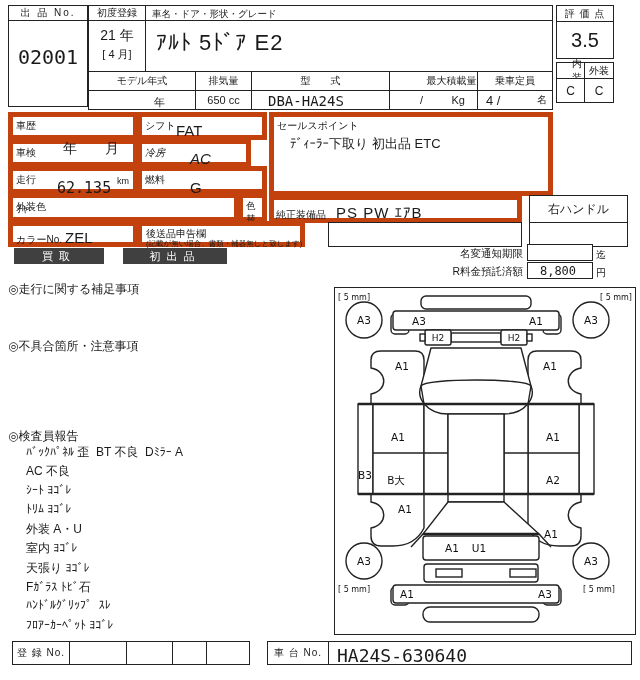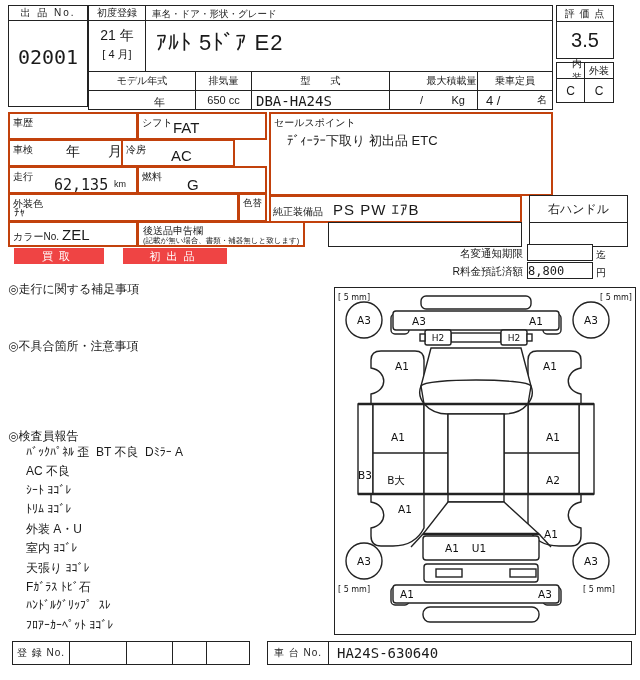--- a/index.html
+++ b/index.html
@@ -7,25 +7,25 @@
     position:relative; width:640px; height:680px; background:#ffffff;
     font-family:"Liberation Sans","DejaVu Sans",sans-serif; color:#1a1a1a;
     overflow:hidden;
   }
   .c { position:absolute; box-sizing:border-box; }
   .bd { border:1px solid #222; background:#fff; }
   .ctr { display:flex; align-items:center; justify-content:center; }
   .lbl { font-size:10px; }
   .mono { font-family:"DejaVu Sans Mono",monospace; }
   .badge {
-    position:absolute; box-sizing:border-box; background:#ef4444; color:#fff;
+    position:absolute; box-sizing:border-box; background:#404040; color:#fff;
     font-size:11px; display:flex; align-items:center; justify-content:center;
     letter-spacing:6px; height:16px;
   }
-  .fieldcell { position:absolute; box-sizing:border-box; border:2px solid #c2410c; background:#fff; }
+  .fieldcell { position:absolute; box-sizing:border-box; border:5px solid #c2410c; background:#fff; }
   .fieldcell .fl { position:absolute; top:2px; left:3px; font-size:10px; white-space:pre; }
   .notetitle { position:absolute; font-size:12px; white-space:pre; }
   .insp-item { font-size:12px; height:19.3px; white-space:pre; }
   svg text { font-family:"DejaVu Sans","Liberation Sans",sans-serif; fill:#111; }
   svg .dlab { font-size:10.5px; }
   svg .dnote { font-size:8px; }
 </style>
 </head>
 <body>
 
@@ -44,21 +44,21 @@
   <div class="c bd" style="left:145px;top:20px;width:408px;height:52px;font-size:22px;letter-spacing:1px;padding:9px 0 0 10px;">ｱﾙﾄ 5ﾄﾞｱ  E2</div>
 
   <div class="c bd ctr lbl" style="left:88px;top:71px;width:108px;height:20px;">モデル年式</div>
   <div class="c bd ctr lbl" style="left:195px;top:71px;width:57px;height:20px;">排気量</div>
   <div class="c bd ctr lbl" style="left:251px;top:71px;width:139px;height:20px;">型　　式</div>
   <div class="c bd ctr lbl" style="left:389px;top:71px;width:89px;height:20px;padding-left:36px;">最大積載量</div>
   <div class="c bd ctr lbl" style="left:477px;top:71px;width:76px;height:20px;">乗車定員</div>
 
   <div class="c bd" style="left:88px;top:90px;width:108px;height:20px;font-size:11px;text-align:right;padding:4px 30px 0 0;">年</div>
   <div class="c bd ctr" style="left:195px;top:90px;width:57px;height:20px;font-size:11px;">650 cc</div>
-  <div class="c bd mono" style="left:251px;top:90px;width:139px;height:20px;font-size:14px;padding:2px 0 0 4px;">DBA-HA24S</div>
+  <div class="c bd mono" style="left:251px;top:90px;width:139px;height:20px;font-size:14px;padding:2px 0 0 16px;">DBA-HA24S</div>
   <div class="c bd" style="left:389px;top:90px;width:89px;height:20px;font-size:11px;display:flex;align-items:center;">
     <span style="margin-left:30px;">/</span>
     <span style="margin-left:auto;margin-right:12px;">Kg</span>
   </div>
   <div class="c bd" style="left:477px;top:90px;width:76px;height:20px;display:flex;align-items:center;">
     <span style="margin-left:8px;font-size:13px;">4 /</span>
     <span style="margin-left:auto;margin-right:5px;font-size:10px;">名</span>
   </div>
 
   <div class="c bd ctr lbl" style="left:556px;top:5px;width:58px;height:17px;letter-spacing:1px;">評 価 点</div>
@@ -72,21 +72,21 @@
     <span class="fl">車歴</span>
   </div>
   <div class="fieldcell" style="left:137px;top:112px;width:130px;height:28px;">
     <span class="fl">シフト</span>
     <span style="position:absolute;left:34px;top:5px;font-size:15px;">FAT</span>
   </div>
   <div class="fieldcell" style="left:8px;top:139px;width:130px;height:28px;">
     <span class="fl">車検</span>
     <span style="position:absolute;right:14px;bottom:4px;font-size:14px;white-space:pre;margin-top:20px;">年　　月</span>
   </div>
-  <div class="fieldcell" style="left:121px;top:139px;width:114px;height:28px;">
+  <div class="fieldcell" style="left:137px;top:139px;width:114px;height:28px;font-style:italic;">
     <span class="fl">冷房</span>
     <span style="position:absolute;left:48px;top:6px;font-size:15px;">AC</span>
   </div>
   <div class="fieldcell" style="left:8px;top:166px;width:130px;height:28px;">
     <span class="fl">走行</span>
     <span class="mono" style="position:absolute;left:44px;top:8px;font-size:15px;">62,135</span>
     <span style="position:absolute;left:104px;bottom:3px;font-size:9px;">km</span>
   </div>
   <div class="fieldcell" style="left:137px;top:166px;width:130px;height:28px;">
     <span class="fl">燃料</span>
@@ -121,21 +121,21 @@
   <div class="c bd" style="left:529px;top:222px;width:99px;height:25px;"></div>
 
   <div class="badge" style="left:14px;top:248px;width:90px;">買取</div>
   <div class="badge" style="left:123px;top:248px;width:104px;">初出品</div>
 
   <div class="c" style="left:410px;top:247px;width:113px;font-size:10.5px;text-align:right;">名変通知期限</div>
   <div class="c bd" style="left:527px;top:244px;width:66px;height:17px;"></div>
   <div class="c" style="left:596px;top:248px;font-size:10px;">迄</div>
 
   <div class="c" style="left:410px;top:265px;width:113px;font-size:10.5px;text-align:right;">R料金預託済額</div>
-  <div class="c bd mono" style="left:527px;top:262px;width:66px;height:17px;font-size:12px;text-align:left;padding:1px 4px 0 0;">8,800</div>
+  <div class="c bd mono" style="left:527px;top:262px;width:66px;height:17px;font-size:12px;text-align:center;padding:1px 4px 0 0;">8,800</div>
   <div class="c" style="left:596px;top:266px;font-size:10px;">円</div>
 
   <div class="notetitle" style="left:8px;top:281px;">◎走行に関する補足事項</div>
   <div class="notetitle" style="left:8px;top:338px;">◎不具合箇所・注意事項</div>
   <div class="notetitle" style="left:8px;top:428px;">◎検査員報告</div>
   <div class="c" style="left:26px;top:444px;width:300px;">
     <div class="insp-item">ﾊﾞｯｸﾊﾟﾈﾙ 歪  BT 不良  Dﾐﾗｰ A</div>
     <div class="insp-item">AC 不良</div>
     <div class="insp-item">ｼｰﾄ ﾖｺﾞﾚ</div>
     <div class="insp-item">ﾄﾘﾑ ﾖｺﾞﾚ</div>
@@ -147,21 +147,21 @@
     <div class="insp-item">ﾌﾛｱｰｶｰﾍﾟｯﾄ ﾖｺﾞﾚ</div>
   </div>
 
   <div class="c bd ctr" style="left:12px;top:641px;width:58px;height:24px;font-size:10px;letter-spacing:1px;">登 録 No.</div>
   <div class="c bd" style="left:69px;top:641px;width:58px;height:24px;"></div>
   <div class="c bd" style="left:126px;top:641px;width:47px;height:24px;"></div>
   <div class="c bd" style="left:172px;top:641px;width:35px;height:24px;"></div>
   <div class="c bd" style="left:206px;top:641px;width:44px;height:24px;"></div>
 
   <div class="c bd ctr" style="left:267px;top:641px;width:62px;height:24px;font-size:10px;letter-spacing:1px;">車 台 No.</div>
-  <div class="c bd mono" style="left:328px;top:641px;width:304px;height:24px;font-size:14px;padding:3px 0 0 8px;">HA24S-630640</div>
+  <div class="c bd mono" style="left:328px;top:641px;width:304px;height:24px;font-size:18px;padding:3px 0 0 8px;">HA24S-630640</div>
 
   <div class="c bd" style="left:334px;top:287px;width:302px;height:348px;">
     <svg width="300" height="346" viewBox="0 0 300 346">
       <g fill="#fff" stroke="#222" stroke-width="1.4">
 
         <rect x="23" y="116" width="15" height="90"></rect>
         <rect x="244" y="116" width="15" height="90"></rect>
         <rect x="38" y="116" width="51" height="90"></rect>
         <rect x="193" y="116" width="51" height="90"></rect>
         <rect x="89" y="116" width="24" height="90"></rect>

